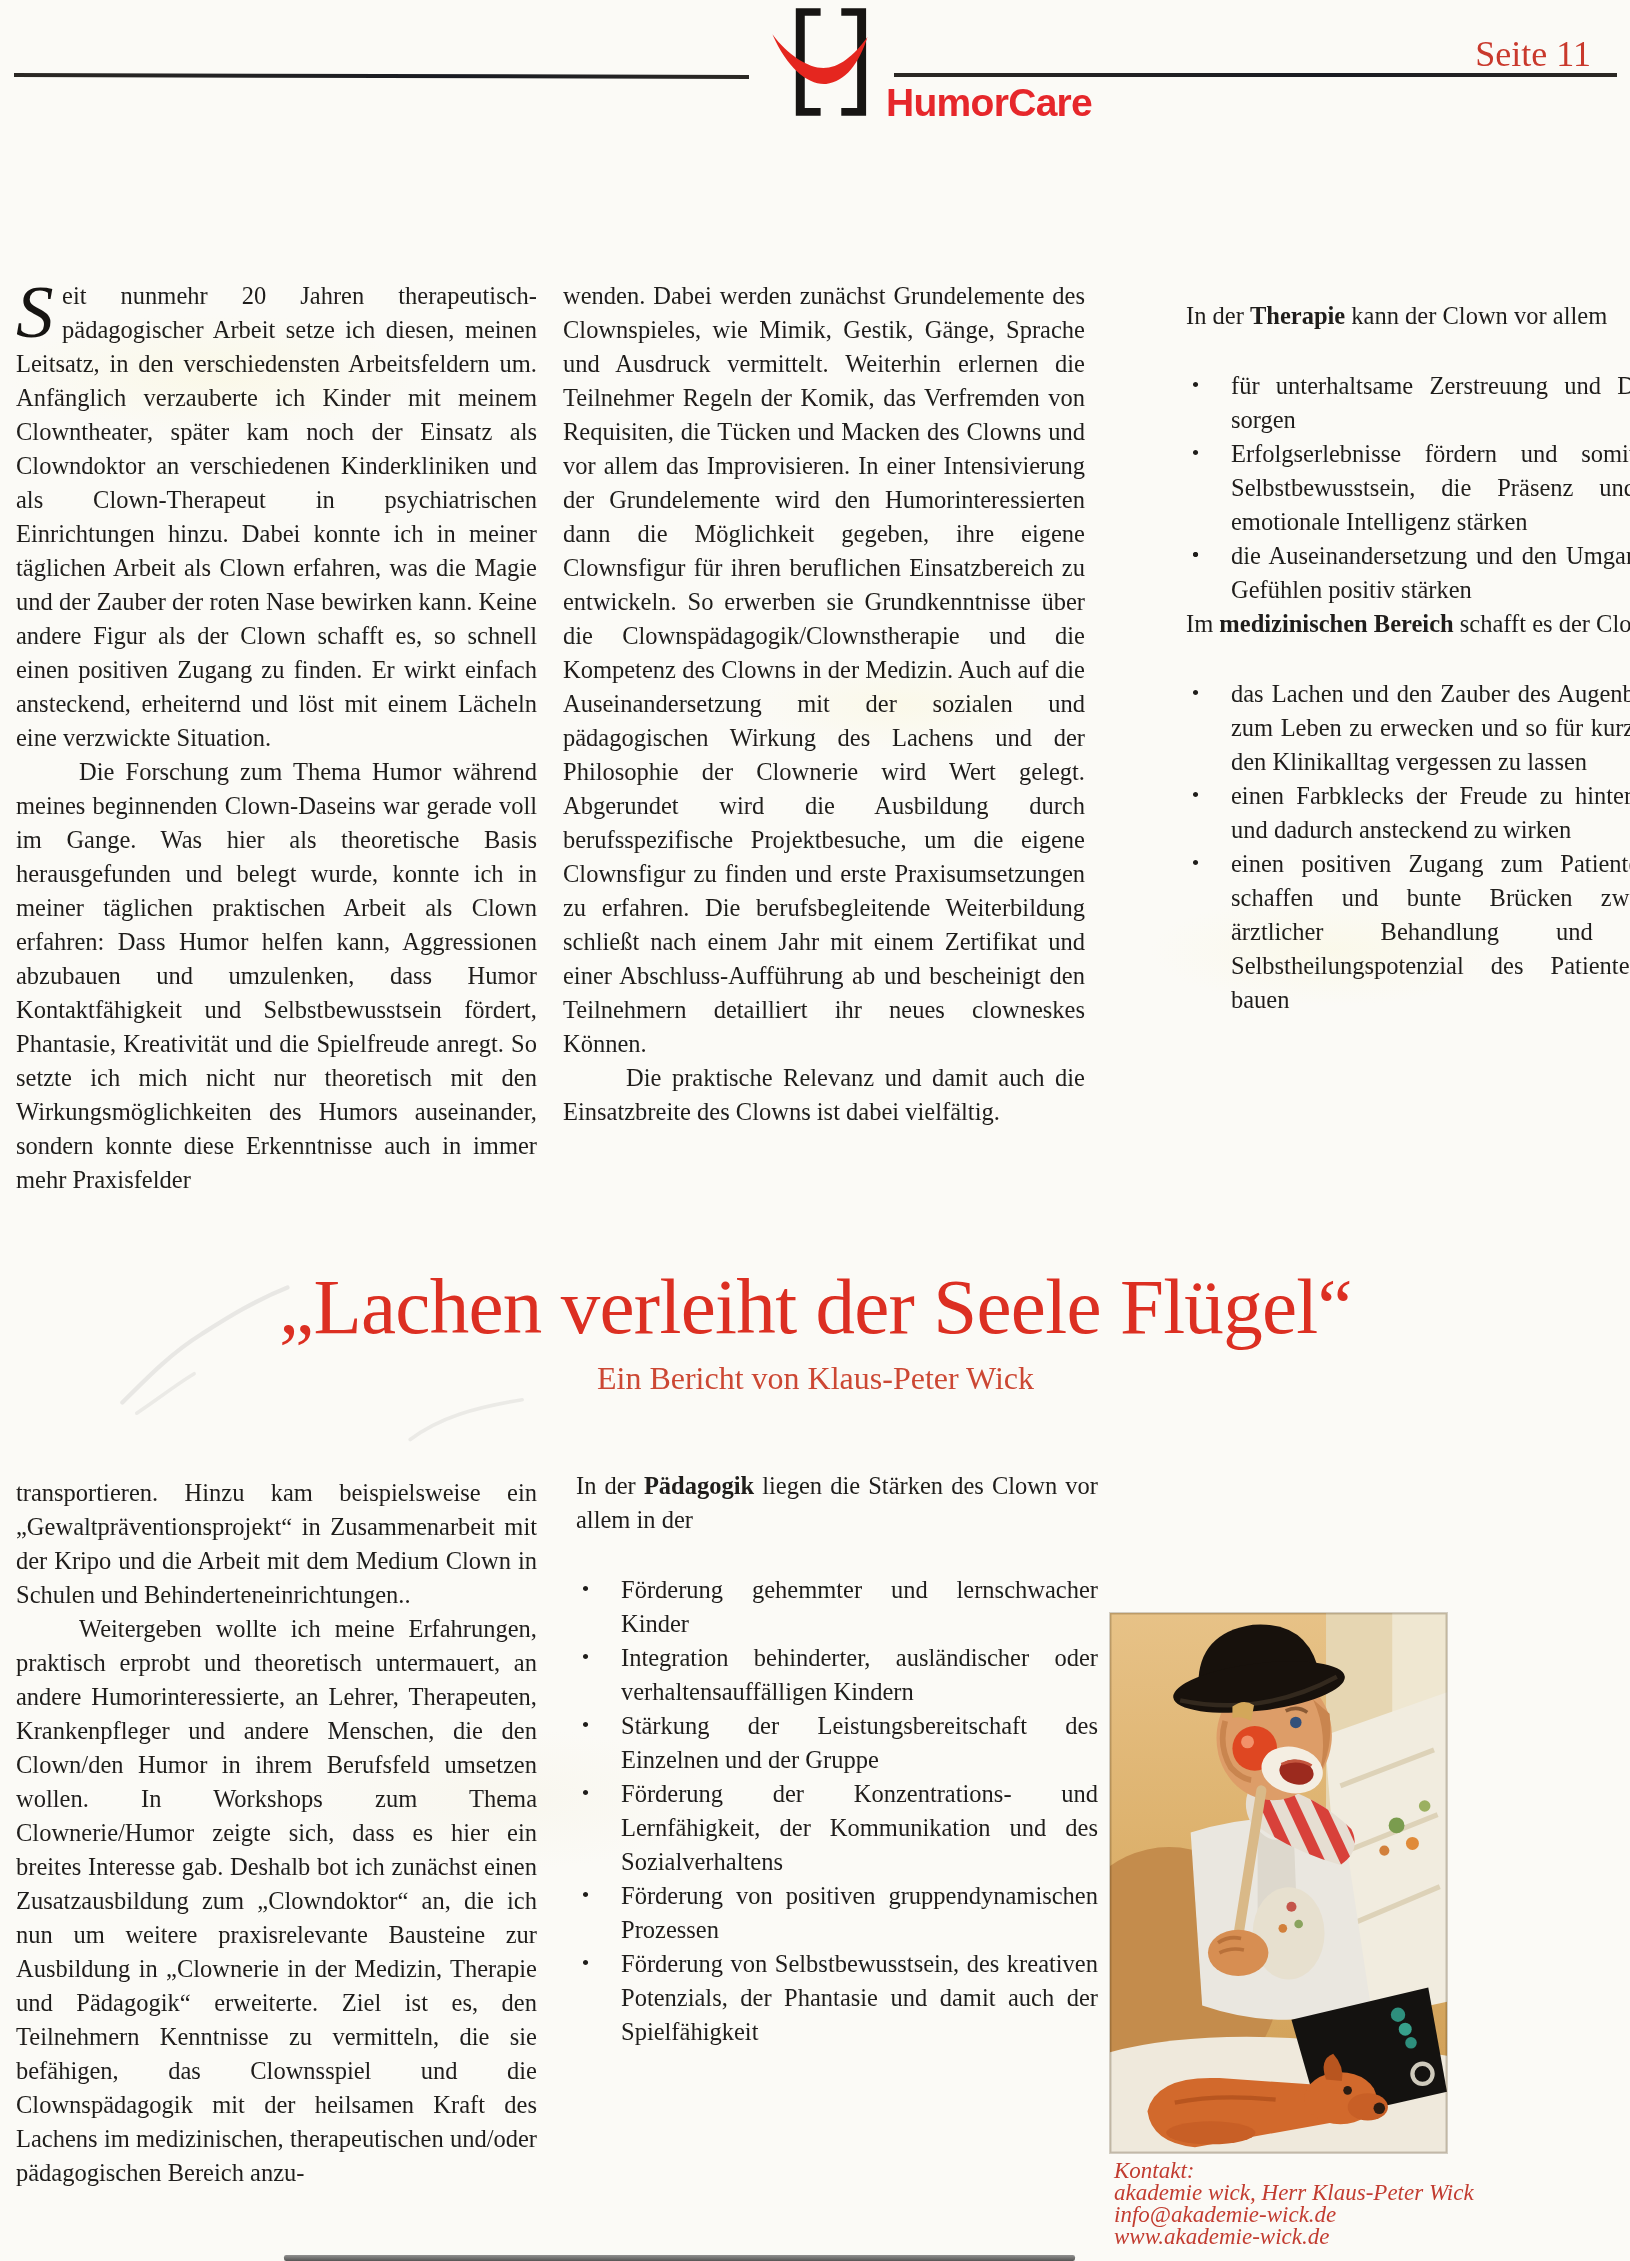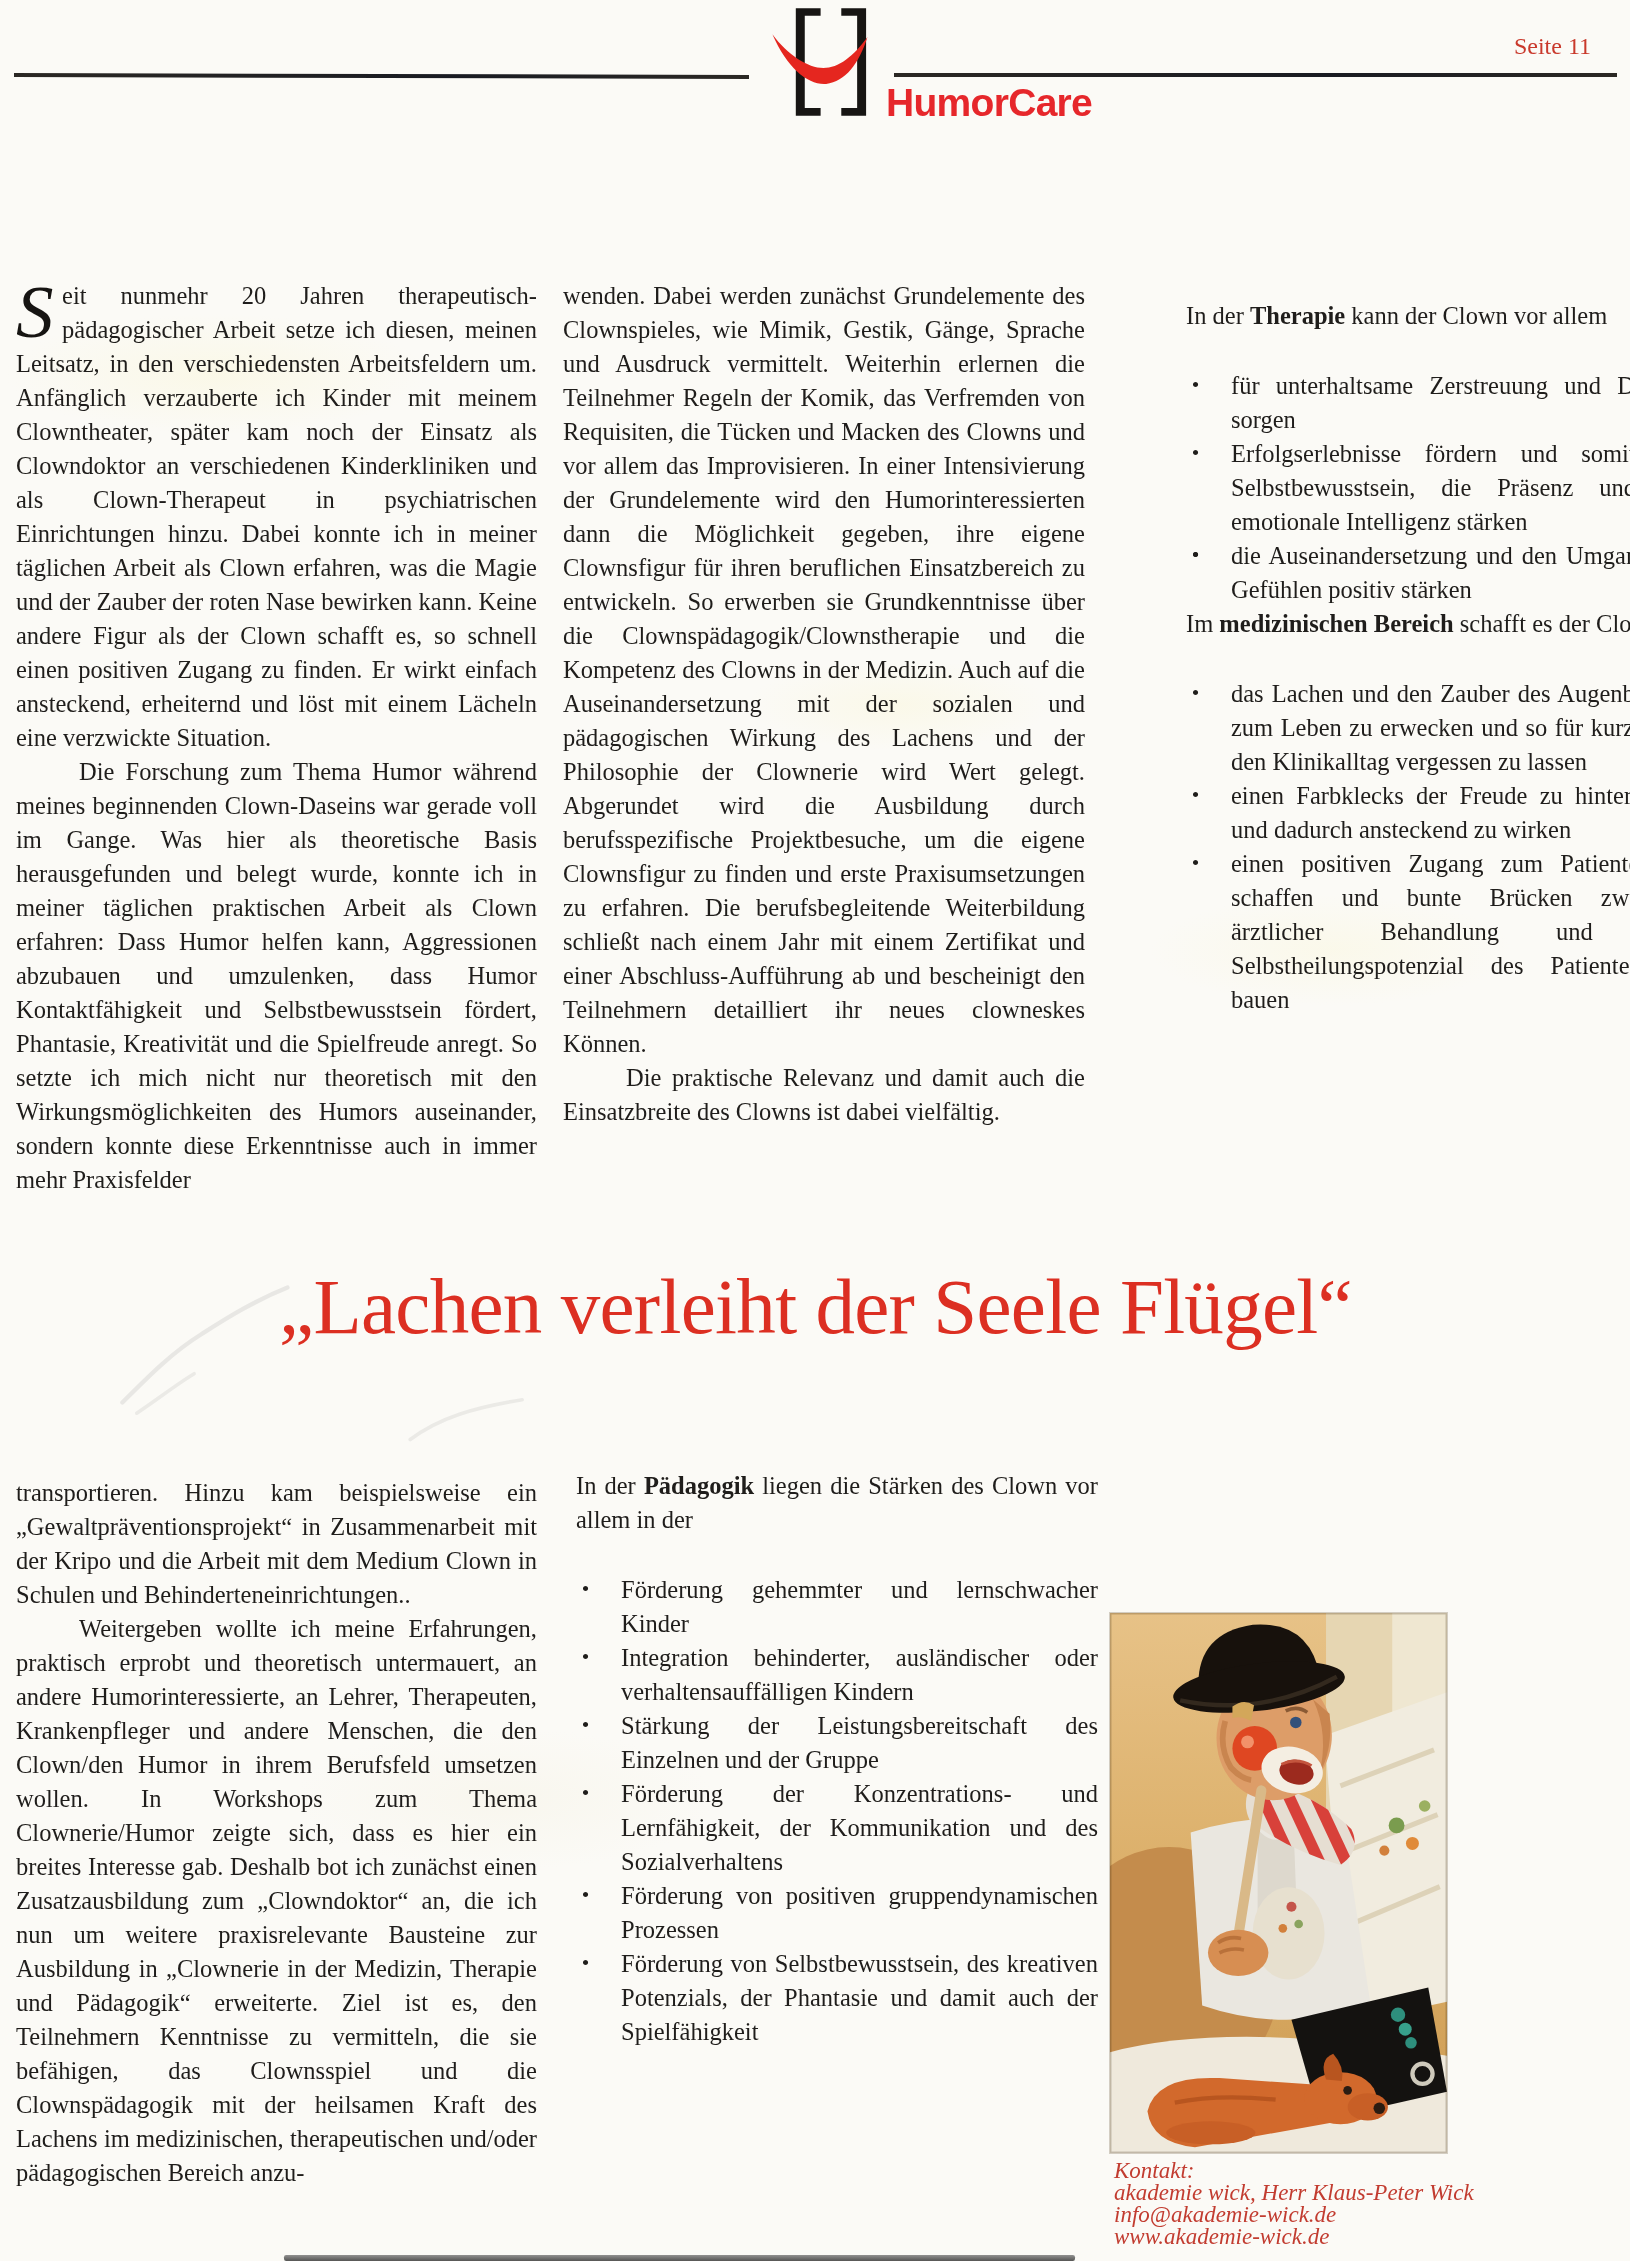--- a/index.html
+++ b/index.html
@@ -20,21 +20,21 @@
   
   .rule{position:absolute;height:4.3px;background:linear-gradient(90deg,#2b2824,#191b22 60%,#2b2824);}
   .rule-left{left:14.4px;top:74px;width:735px;transform:rotate(.15deg);}
   .rule-right{left:894px;top:73px;width:723px;}
   .logo{position:absolute;left:771px;top:4.3px;width:102px;height:118px;}
   .brand{
     position:absolute;left:886px;top:81px;
     font-family:"Liberation Sans", sans-serif;font-weight:bold;
     font-size:39px;letter-spacing:-0.7px;color:#e6272b;
   }
-  .page-num{position:absolute;right:40px;top:33px;font-size:24px;color:#c9392c;}
+  .page-num{position:absolute;right:40px;top:33px;font-size:36px;color:#c9392c;}
   
   .col{position:absolute;font-size:24.5px;line-height:34px;text-align:justify;}
   .col p{margin:0;}
   .col p.indent{text-indent:63px;}
   .dropcap{
     float:left;font-style:italic;font-size:75px;line-height:58px;
     padding:4.3px 8.6px 0 0;color:#161412;
   }
   .col-1{left:16px;  top:279px; width:521px;}
   .col-2{left:563px; top:279px; width:522px;}
@@ -102,20 +102,21 @@
     <p class="lead sect-gap"><span>Im </span><b>medizinischen Bereich</b><span> schafft es der Clown</span></p>
     <ul class="bullets">
       <li><span class="dot">•</span><span>das Lachen und den Zauber des Augenblickes zum Leben zu erwecken und so für kurze Zeit den Klinikalltag vergessen zu lassen</span></li>
       <li><span class="dot">•</span><span>einen Farbklecks der Freude zu hinterlassen und dadurch ansteckend zu wirken</span></li>
       <li><span class="dot">•</span><span>einen positiven Zugang zum Patienten zu schaffen und bunte Brücken zwischen ärztlicher Behandlung und dem Selbstheilungspotenzial des Patienten zu bauen</span></li>
     </ul>
   </div>
 
   <div class="headline-wrap">
     <h1 class="headline">„Lachen verleiht der Seele Flügel“</h1>
+    <h2 class="subtitle">Ein Bericht von Klaus-Peter Wick</h2>
   </div>
 
   <svg class="smudge" style="left:108px;top:1266px;" width="201" height="158" viewBox="0 0 280 220">
     <path d="M20,190 C60,150 90,120 130,95 C160,76 200,50 250,30" stroke="#8a8a8a" stroke-width="6" fill="none" stroke-linecap="round"></path>
     <path d="M40,205 C70,185 95,165 120,150" stroke="#9a9a9a" stroke-width="5" fill="none" stroke-linecap="round"></path>
   </svg>
   <svg class="smudge" style="left:403px;top:1389px;" width="130" height="65" viewBox="0 0 180 90">
     <path d="M10,70 C50,40 100,25 165,15" stroke="#9a9a9a" stroke-width="5" fill="none" stroke-linecap="round"></path>
   </svg>
 

